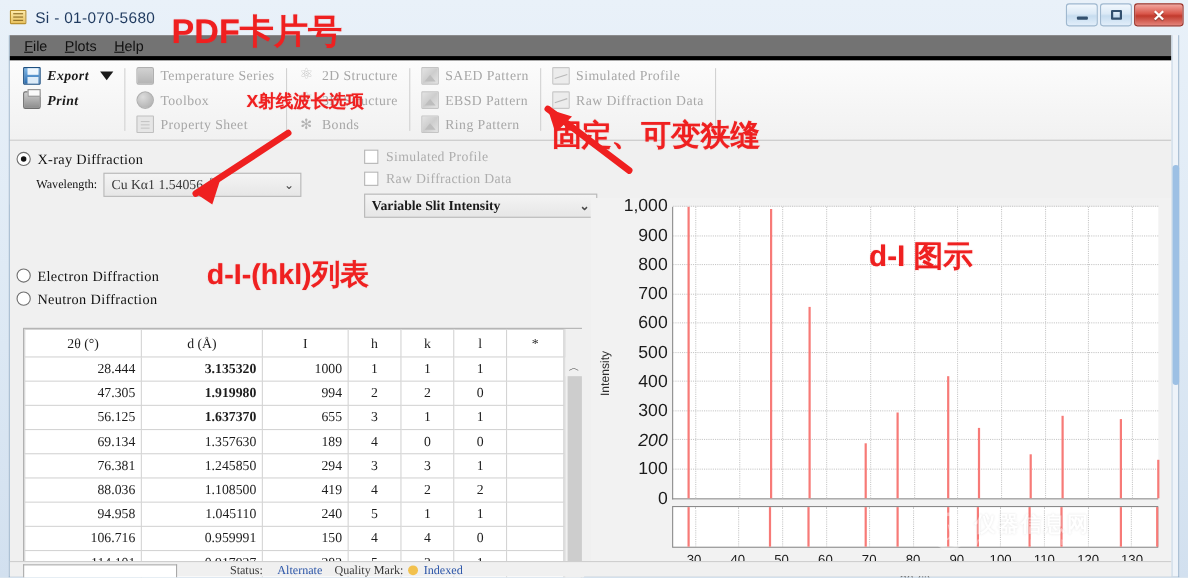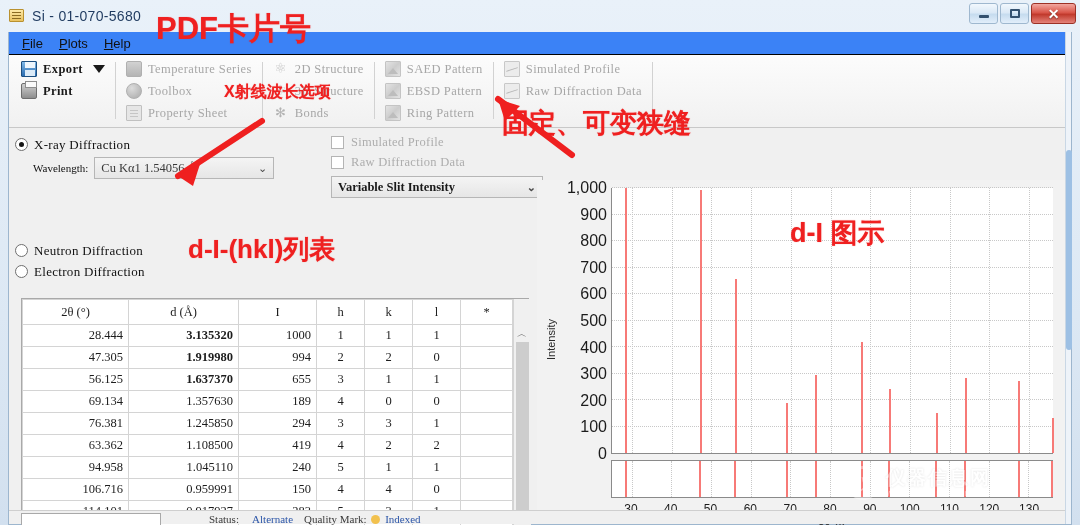--- a/index.html
+++ b/index.html
@@ -61,21 +61,21 @@
     background: #f0f0f0; border: 1px solid #9db6ce; border-top: none;
   }
   .clientarea {
     position: absolute; left: 0; top: 0; right: 6px; bottom: 0;
     background: #f0f0f0;
   }
 
   
   .menubar {
     position: absolute; left: 0; top: 0; width: 100%; height: 23px;
-    background: #3b82f6; border-bottom: 1px solid #000000;
+    background: #737373; border-bottom: 4px solid #000000;
     display: flex; align-items: center; padding-left: 6px; gap: 2px;
   }
   .menuitem {
     font-size: 13px; color: #111; padding: 2px 7px;
     font-family: "Liberation Sans", sans-serif;
   }
   .menuitem u { text-decoration: underline; }
 
   
   .toolbar {
@@ -85,21 +85,21 @@
     display: flex; align-items: stretch; padding: 3px 0 0 4px;
   }
   .tgroup { display: flex; flex-direction: column; justify-content: flex-start; padding: 0 8px; }
   .tsep { width: 1px; background: #d2d2d2; margin: 4px 2px 8px 2px; }
   .titem {
     display: flex; align-items: center; gap: 6px; height: 22px;
     font-size: 12.5px; white-space: nowrap;
     font-family: "Liberation Serif", serif;
     letter-spacing: .4px;
   }
-  .titem.enabled { color: #1a1a1a; font-weight: bold; }
+  .titem.enabled { color: #1a1a1a; font-weight: bold; font-style: italic; }
   .titem.disabled { color: #a7a7a7; }
   .ticon { width: 16px; height: 16px; flex: none; position: relative; }
 
   .ic-save { background: linear-gradient(180deg,#7fb8e8,#2b6cb0); border:1px solid #1d4f80; border-radius:1px; }
   .ic-save:before { content:""; position:absolute; left:3px; top:0px; width:10px; height:6px; background:#eef6fd; }
   .ic-save:after { content:""; position:absolute; left:3px; bottom:0px; width:10px; height:6px; background:#dcebf8; }
   .ic-print { background: linear-gradient(180deg,#cfcfcf,#8d8d8d); border:1px solid #6d6d6d; border-radius:2px; }
   .ic-print:before { content:""; position:absolute; left:3px; top:-3px; width:10px; height:5px; background:#fafafa; border:1px solid #8d8d8d; }
   .ic-grey { background: linear-gradient(180deg,#d2d2d2,#b4b4b4); border:1px solid #b0b0b0; border-radius:2px; }
   .ic-grey-round { background: radial-gradient(circle at 35% 30%, #dcdcdc, #a9a9a9); border:1px solid #b0b0b0; border-radius:50%; }
@@ -405,25 +405,25 @@
           <div class="combo slit-combo">
             <span>Variable Slit Intensity</span>
             <span class="chev">⌄</span>
           </div>
         </div>
       </div>
 
       <div style="position:absolute; left:6px; top:208px; width:310px;">
         <div class="radio-row">
           <span class="radio"></span>
-          <span class="optlabel">Neutron Diffraction</span>
+          <span class="optlabel">Electron Diffraction</span>
         </div>
         <div class="radio-row">
           <span class="radio"></span>
-          <span class="optlabel">Electron Diffraction</span>
+          <span class="optlabel">Neutron Diffraction</span>
         </div>
       </div>
 
       <div class="tablewrap">
         <table class="peaks">
           <colgroup>
               <col class="c0">
               <col class="c1">
               <col class="c2">
               <col class="c3">
@@ -482,21 +482,21 @@
               <tr>
                 <td class="num">76.381</td>
                 <td class="num">1.245850</td>
                 <td class="num">294</td>
                 <td class="ctr">3</td>
                 <td class="ctr">3</td>
                 <td class="ctr">1</td>
                 <td class="ctr"></td>
               </tr>
               <tr>
-                <td class="num">63.362</td>
+                <td class="num">88.036</td>
                 <td class="num">1.108500</td>
                 <td class="num">419</td>
                 <td class="ctr">4</td>
                 <td class="ctr">2</td>
                 <td class="ctr">2</td>
                 <td class="ctr"></td>
               </tr>
               <tr>
                 <td class="num">94.958</td>
                 <td class="num">1.045110</td>
@@ -542,21 +542,21 @@
           <div class="sbtn">﹀</div>
         </div>
       </div>
 
       <div class="chartpanel">
         <div class="chartinner">
           <div class="ylabel">Intensity</div>
           <div class="yticks" id="yticks">
               <div class="ytick" style="top: 274px;">0</div>
               <div class="ytick" style="top: 247.4px;">100</div>
-              <div class="ytick" style="top: 220.8px;">200</div>
+              <div class="ytick" style="top: 220.8px; font-style: italic;">200</div>
               <div class="ytick" style="top: 194.2px;">300</div>
               <div class="ytick" style="top: 167.6px;">400</div>
               <div class="ytick" style="top: 141px;">500</div>
               <div class="ytick" style="top: 114.4px;">600</div>
               <div class="ytick" style="top: 87.8px;">700</div>
               <div class="ytick" style="top: 61.2px;">800</div>
               <div class="ytick" style="top: 34.6px;">900</div>
               <div class="ytick" style="top: 8px;">1,000</div>
             </div>
           <div class="plot" id="plot">

